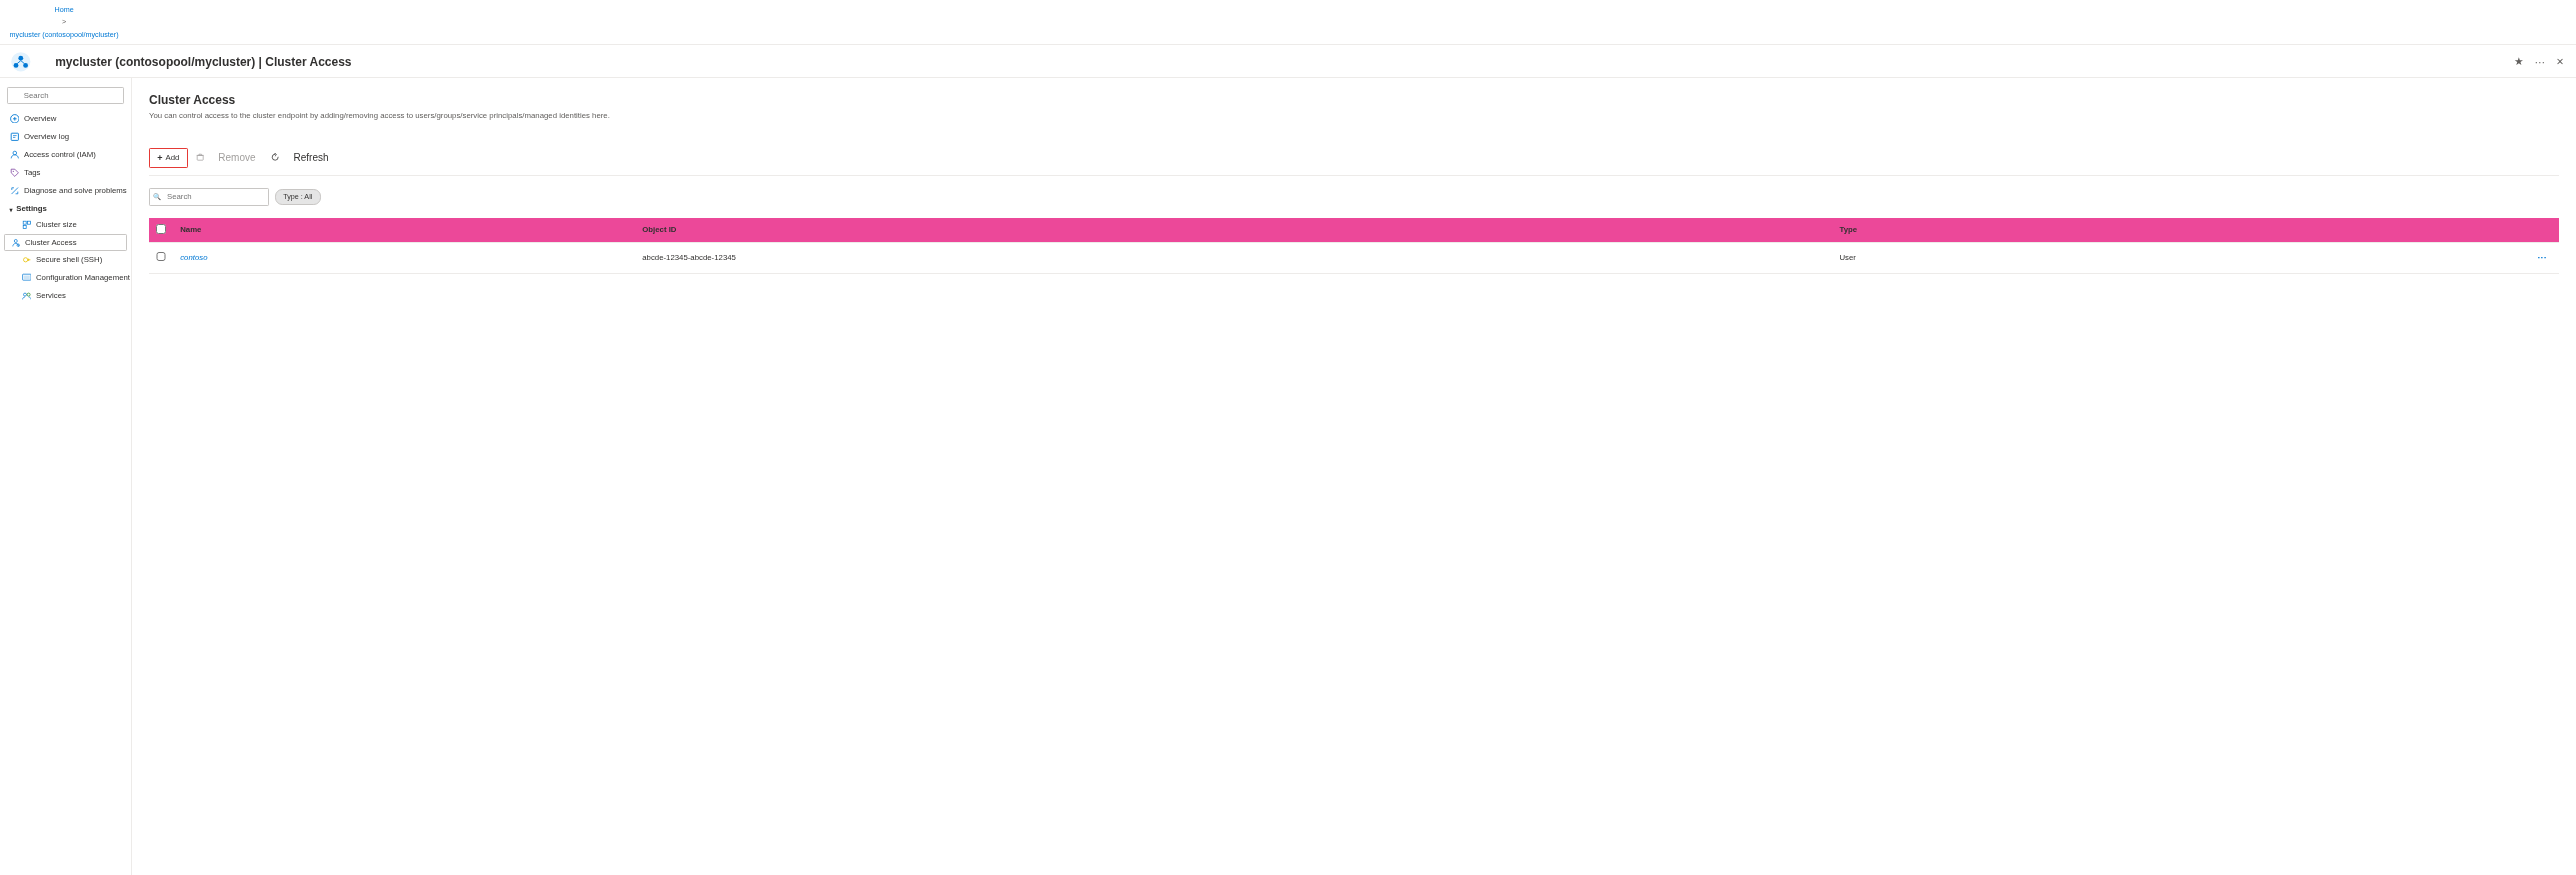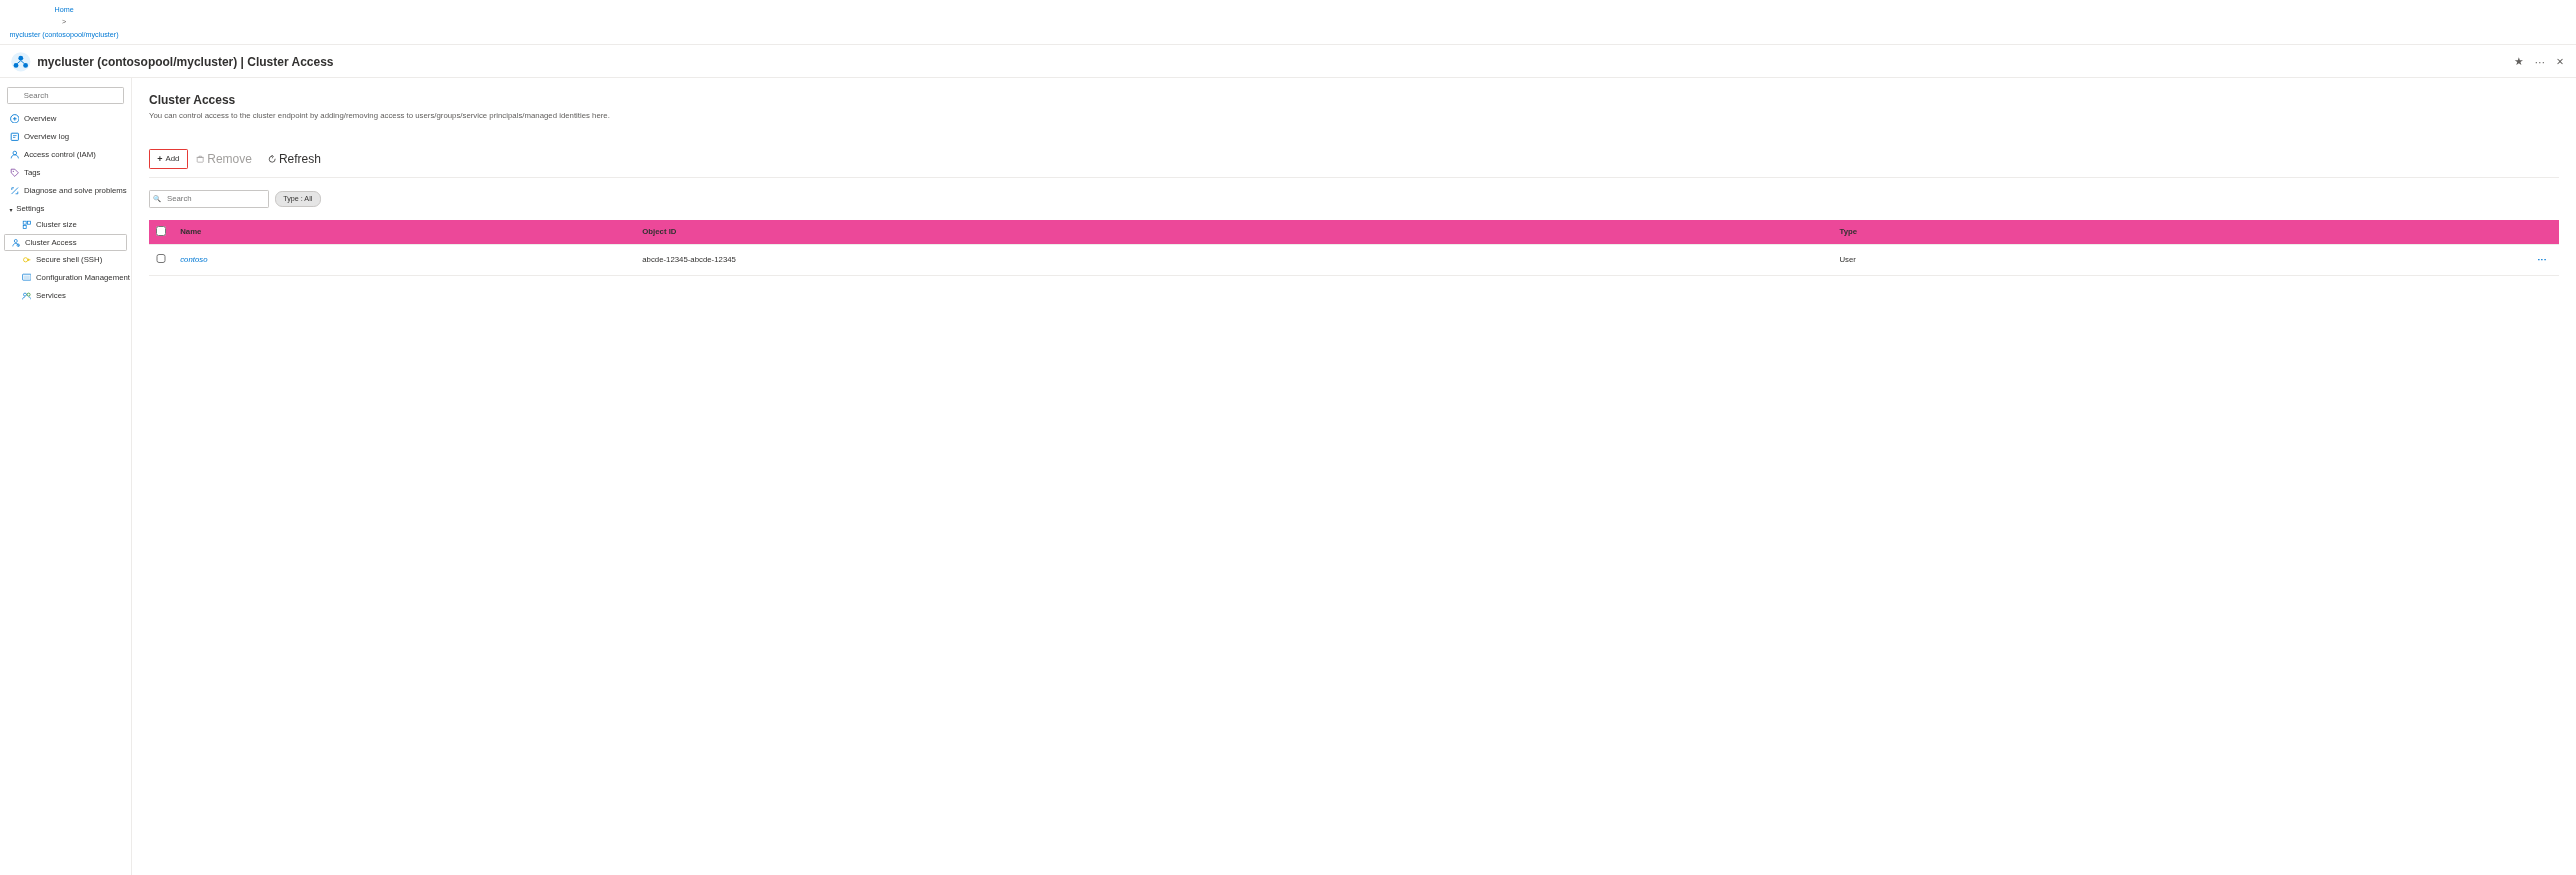--- a/index.html
+++ b/index.html
@@ -5,21 +5,21 @@
     * { box-sizing: border-box; margin: 0; padding: 0; }
     body { font-family: 'Segoe UI', Arial, sans-serif; font-size: 7.8px; color: #323130; background: #fff; display: flex; flex-direction: column; height: 100vh; overflow: hidden; }
 
     
     .top-bar { display: flex; align-items: center; padding: 4.8px 9.6px; background: #fff; border-bottom: 0.6px solid #edebe9; min-height: 29px; }
     .breadcrumb { display: flex; align-items: center; gap: 3.6px; font-size: 7.2px; color: #605e5c; flex-direction: column; }
     .breadcrumb a { color: #0078d4; text-decoration: none; }
     .breadcrumb-sep { color: #605e5c; }
 
     
-    .main-header { display: flex; align-items: center; padding: 6px 9.6px 4.8px 9.6px; background: #fff; border-bottom: 0.6px solid #edebe9; gap: 6px; }
+    .main-header { display: flex; align-items: center; padding: 6px 9.6px 4.8px 9.6px; background: #fff; border-bottom: 0.6px solid #edebe9; gap: 24px; }
     .header-icon { width: 21.6px; height: 21.6px; }
     .header-title-block { flex: 1; }
     .header-title { font-size: 12px; font-weight: 600; color: #323130; }
     .header-subtitle { font-size: 7.2px; color: #605e5c; margin-top: 1.2px; }
     .header-actions { display: flex; align-items: center; gap: 6px; }
     .icon-btn { background: none; border: none; cursor: pointer; color: #605e5c; font-size: 10.8px; padding: 2.4px; border-radius: 1.2px; }
     .close-btn { font-size: 9.6px; color: #605e5c; }
 
     
     .layout { display: flex; flex: 1; overflow: hidden; }
@@ -27,33 +27,33 @@
     
     .sidebar { width: 132px; background: #fff; border-right: 0.6px solid #edebe9; overflow-y: auto; flex-shrink: 0; padding: 4.8px 0; }
     .sidebar-search { padding: 3.6px 7.2px 6px 7.2px; }
     .sidebar-search-input { width: 100%; border: 0.6px solid #c8c6c4; border-radius: 1.2px; padding: 3px 4.8px 3px 15.6px; font-size: 7.8px; background: #fff; position: relative; }
     .sidebar-search-wrap { position: relative; }
     .sidebar-search-wrap::before { content: '🔍'; font-size: 6.6px; position: absolute; left: 4.2px; top: 50%; transform: translateY(-50%); color: #605e5c; }
 
     .sidebar-item { display: flex; align-items: flex-start; gap: 4.8px; padding: 4.2px 9.6px; cursor: pointer; font-size: 7.8px; color: #323130; white-space: nowrap; }
     .sidebar-item.selected-outline { border: 0.9px solid #c8c6c4; border-radius: 1.2px; margin: 0 3.6px; padding: 3px 6px; background: #fff; }
     .sidebar-icon { width: 9.6px; height: 9.6px; flex-shrink: 0; display: flex; align-items: center; justify-content: center; font-size: 8.4px; }
-    .section-header { display: flex; align-items: flex-end; gap: 3.6px; padding: 4.8px 9.6px 2.4px 9.6px; font-size: 7.8px; color: #323130; font-weight: 400; cursor: pointer; }
+    .section-header { display: flex; align-items: flex-end; gap: 3.6px; padding: 4.8px 9.6px 2.4px 9.6px; font-size: 7.8px; color: #323130; font-weight: 700; cursor: pointer; }
     .sub-item { padding-left: 21.6px; }
 
     
     .main-content { flex: 1; overflow-y: auto; padding: 14.4px 17px; background: #fff; }
     .page-title { font-size: 12px; font-weight: 600; color: #323130; margin-bottom: 4.8px; }
     .page-description { font-size: 7.8px; color: #605e5c; margin-bottom: 28px; max-width: 539px; }
 
     
     .toolbar { display: flex; align-items: center; gap: 1.2px; margin-bottom: 12px; padding-bottom: 7.2px; border-bottom: 0.6px solid #edebe9; }
     .toolbar-btn { display: flex; align-items: center; gap: 3px; background: none; border: 0.9px solid #e53935; border-radius: 1.2px; padding: 3.6px 7.2px; font-size: 7.8px; cursor: pointer; color: #323130; font-family: inherit; }
     .toolbar-btn.add { border: 0.9px solid #e53935; }
-    .toolbar-btn-plain { display: flex; align-items: center; gap: 3px; background: none; border: none; padding: 3.6px 7.2px; font-size: 12px; cursor: pointer; color: #323130; font-family: inherit; border-radius: 1.2px; }
+    .toolbar-btn-plain { display: flex; align-items: center; gap: 14px; background: none; border: none; padding: 3.6px 7.2px; font-size: 10px; cursor: pointer; color: #323130; font-family: inherit; border-radius: 1.2px; }
     .toolbar-btn-plain.disabled { color: #a19f9d; cursor: default; }
 
     
     .filter-bar { display: flex; align-items: center; gap: 6px; margin-bottom: 12px; }
     .search-input-wrap { position: relative; }
     .search-input-wrap::before { content: '🔍'; font-size: 6.6px; position: absolute; left: 4.8px; top: 50%; transform: translateY(-50%); color: #605e5c; }
     .filter-search { border: 0.6px solid #c8c6c4; border-radius: 1.2px; padding: 3.6px 6px 3.6px 17px; font-size: 7.8px; width: 120px; }
     .filter-tag { background: #e5e5e5; border: 0.6px solid #c8c6c4; border-radius: 7.2px; padding: 2.4px 7.2px; font-size: 7.2px; color: #323130; cursor: pointer; }
 
     

